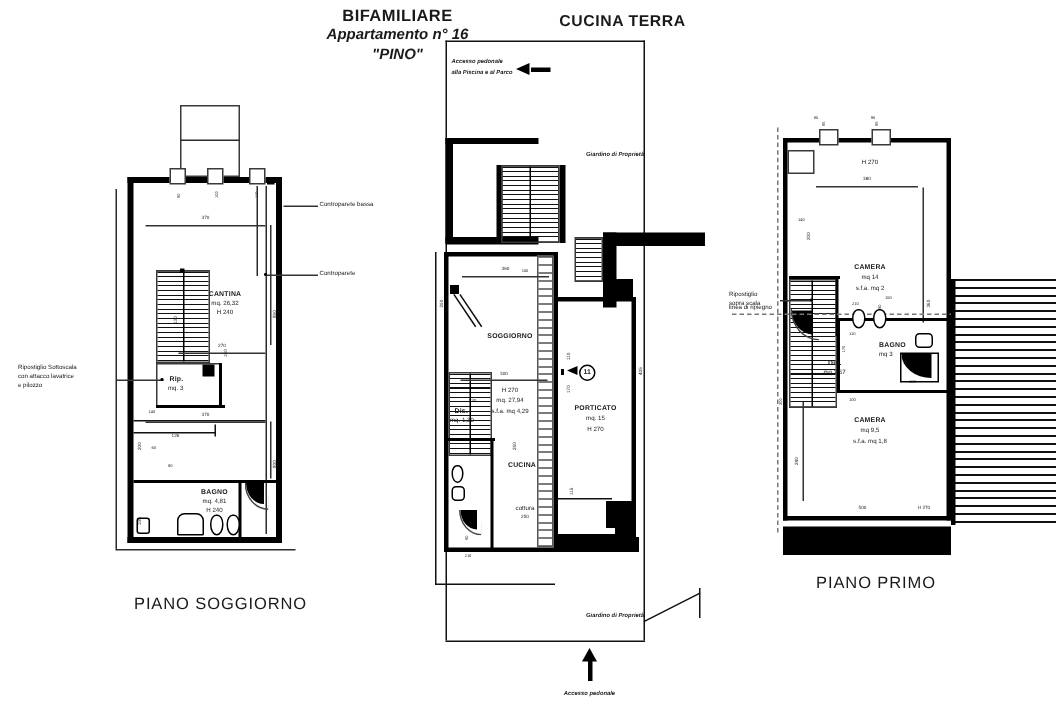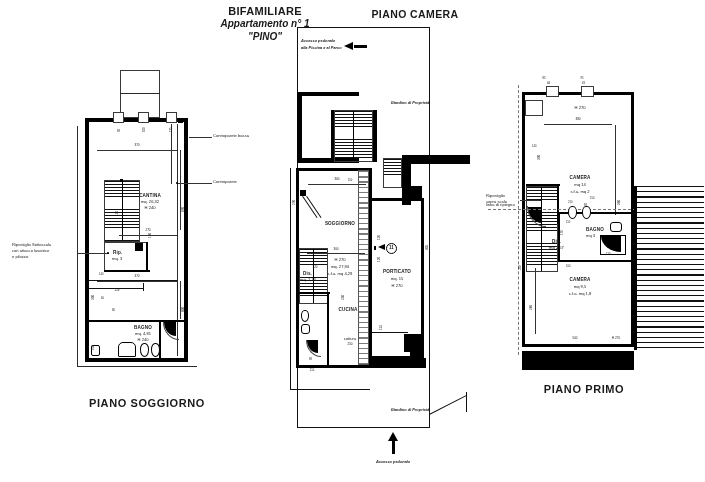--- a/index.html
+++ b/index.html
@@ -12,21 +12,21 @@
 
   
   .abs{position:absolute;}
   .txt{position:absolute;white-space:nowrap;line-height:1.05;}
   .ctr{transform:translateX(-50%);text-align:center;}
 
   
   .title-main{font-size:11px;font-weight:bold;letter-spacing:.3px;}
   .title-sub{font-size:10px;font-weight:bold;font-style:italic;}
   .title-floor{font-size:10.5px;font-weight:bold;letter-spacing:.4px;}
-  .floor-caption{font-size:11px;font-weight:bold;letter-spacing:.6px;}
+  .floor-caption{font-size:11px;font-weight:normal;letter-spacing:.6px;}
   .room-name{font-size:4.6px;font-weight:bold;letter-spacing:.15px;}
   .room-sub{font-size:4.1px;}
   .note{font-size:3.9px;font-weight:bold;font-style:italic;}
   .note-reg{font-size:4.1px;}
   .dim{font-size:3.1px;}
   .dim-v{font-size:3.1px;transform-origin:0 0;transform:rotate(-90deg);}
   .tiny{font-size:2.7px;}
   .tiny-v{font-size:2.7px;transform-origin:0 0;transform:rotate(-90deg);}
 
   
@@ -64,24 +64,24 @@
   .arc-q{position:absolute;border-left:.7px solid #444;border-bottom:.7px solid #444;
     border-radius:0 0 0 100%;}
   .blob{position:absolute;background:#000;border-radius:0 0 0 100%;}
 </style>
 </head>
 <body>
 
 <div class="sheet">
 
   <div class="txt title-main ctr" style="left:265px;top:6px;">BIFAMILIARE</div>
-  <div class="txt title-sub ctr" style="left:265px;top:19px;">Appartamento n° 1</div>
+  <div class="txt title-sub ctr" style="left:265px;top:19px;">Appartamento n° 16</div>
   <div class="txt title-sub ctr" style="left:265px;top:32px;">"PINO"</div>
 
-  <div class="txt title-floor ctr" style="left:415px;top:9px;">PIANO CAMERA</div>
+  <div class="txt title-floor ctr" style="left:415px;top:9px;">CUCINA TERRA</div>
 
   <div class="txt floor-caption ctr" style="left:147px;top:398px;">PIANO SOGGIORNO</div>
   <div class="txt floor-caption ctr" style="left:584px;top:384px;">PIANO PRIMO</div>
 
   <div class="abs" style="left:0;top:0;width:270px;height:390px;">
 
     <div class="box-t" style="left:120px;top:70px;width:40px;height:48px;"></div>
     <div class="thin" style="left:120px;top:93px;width:40px;height:.6px;"></div>
 
     <div class="wall" style="left:85px;top:118px;width:103px;height:4px;"></div>

